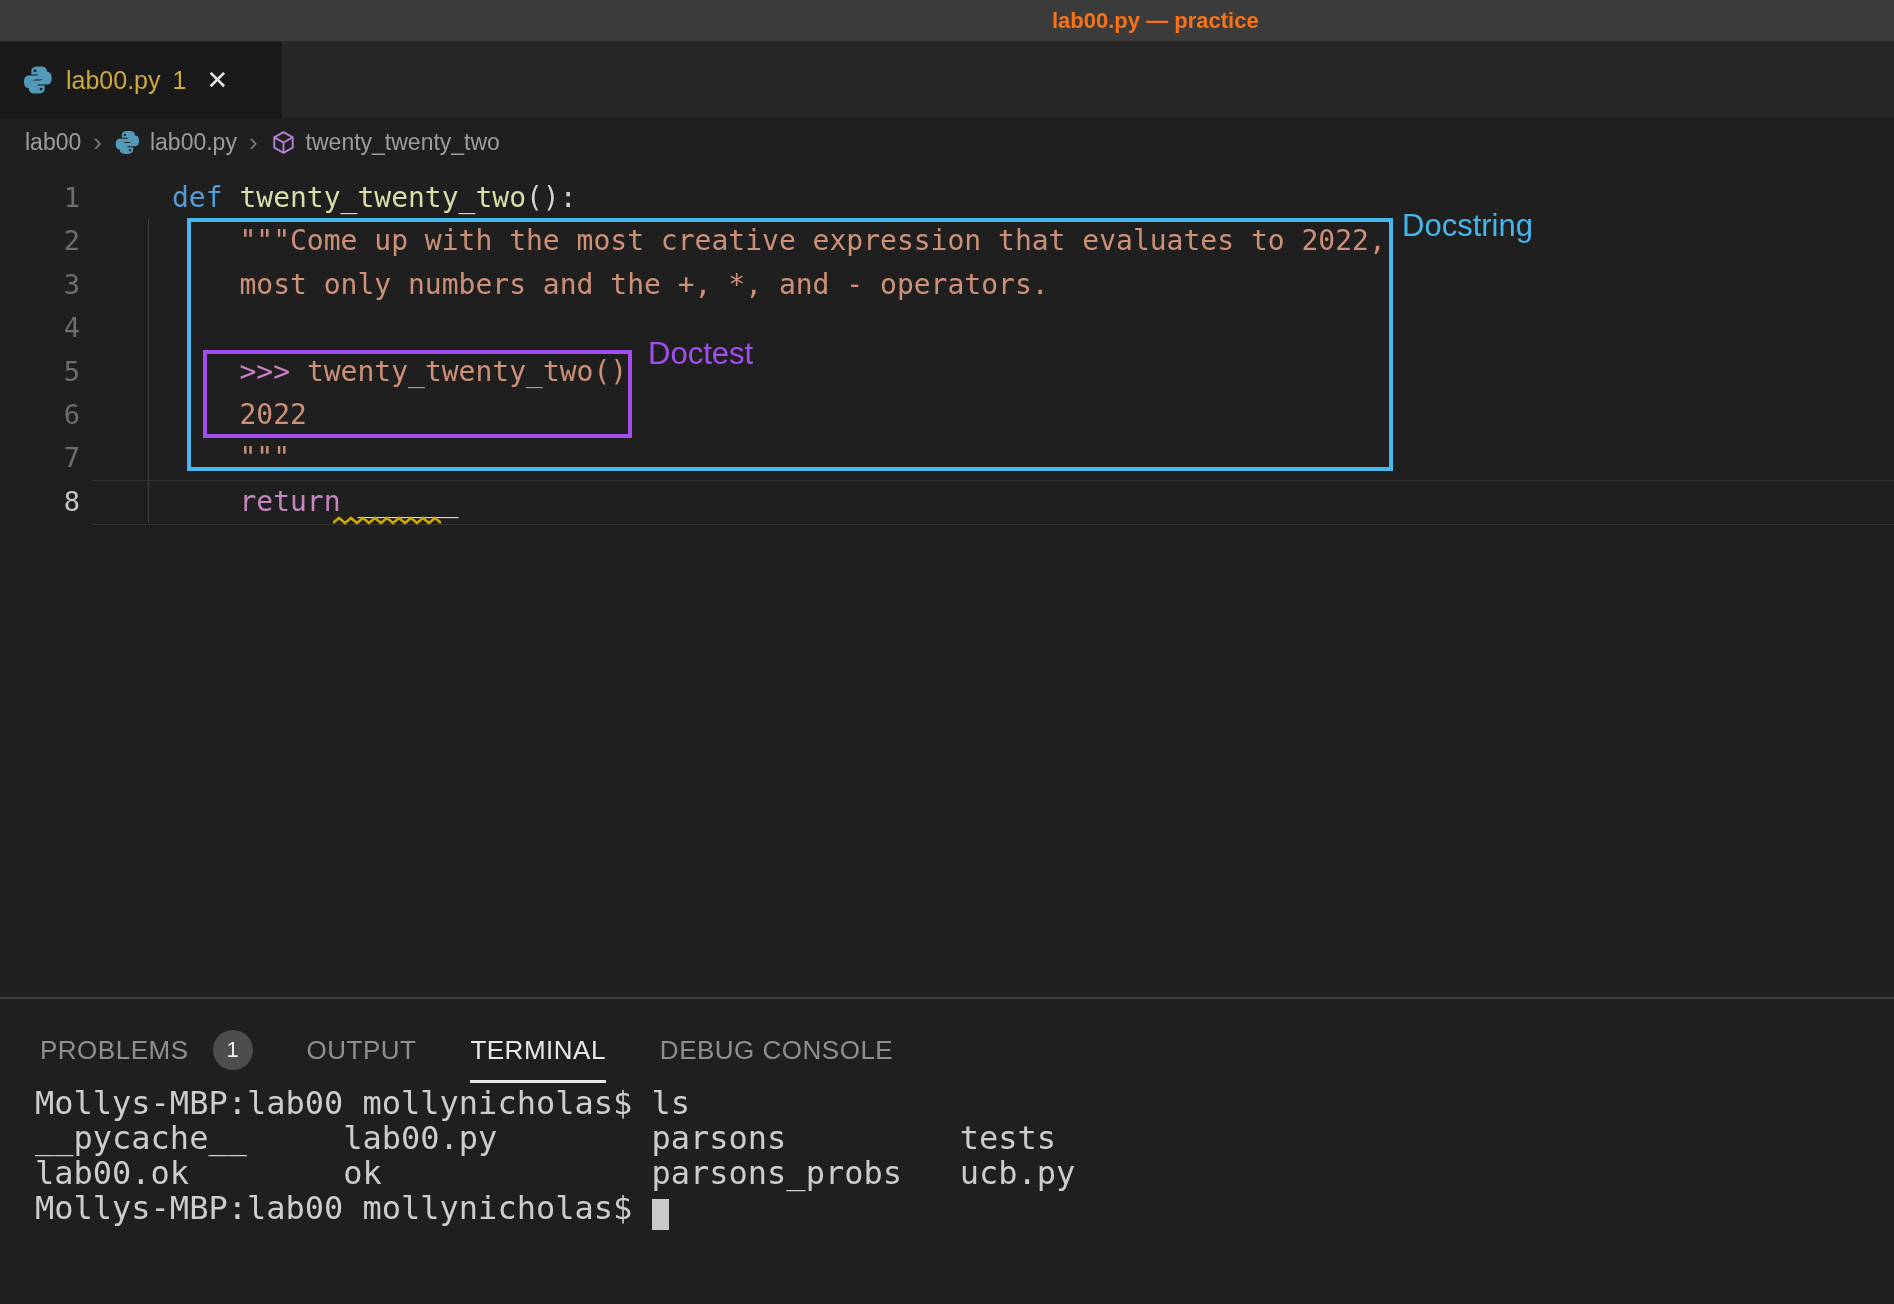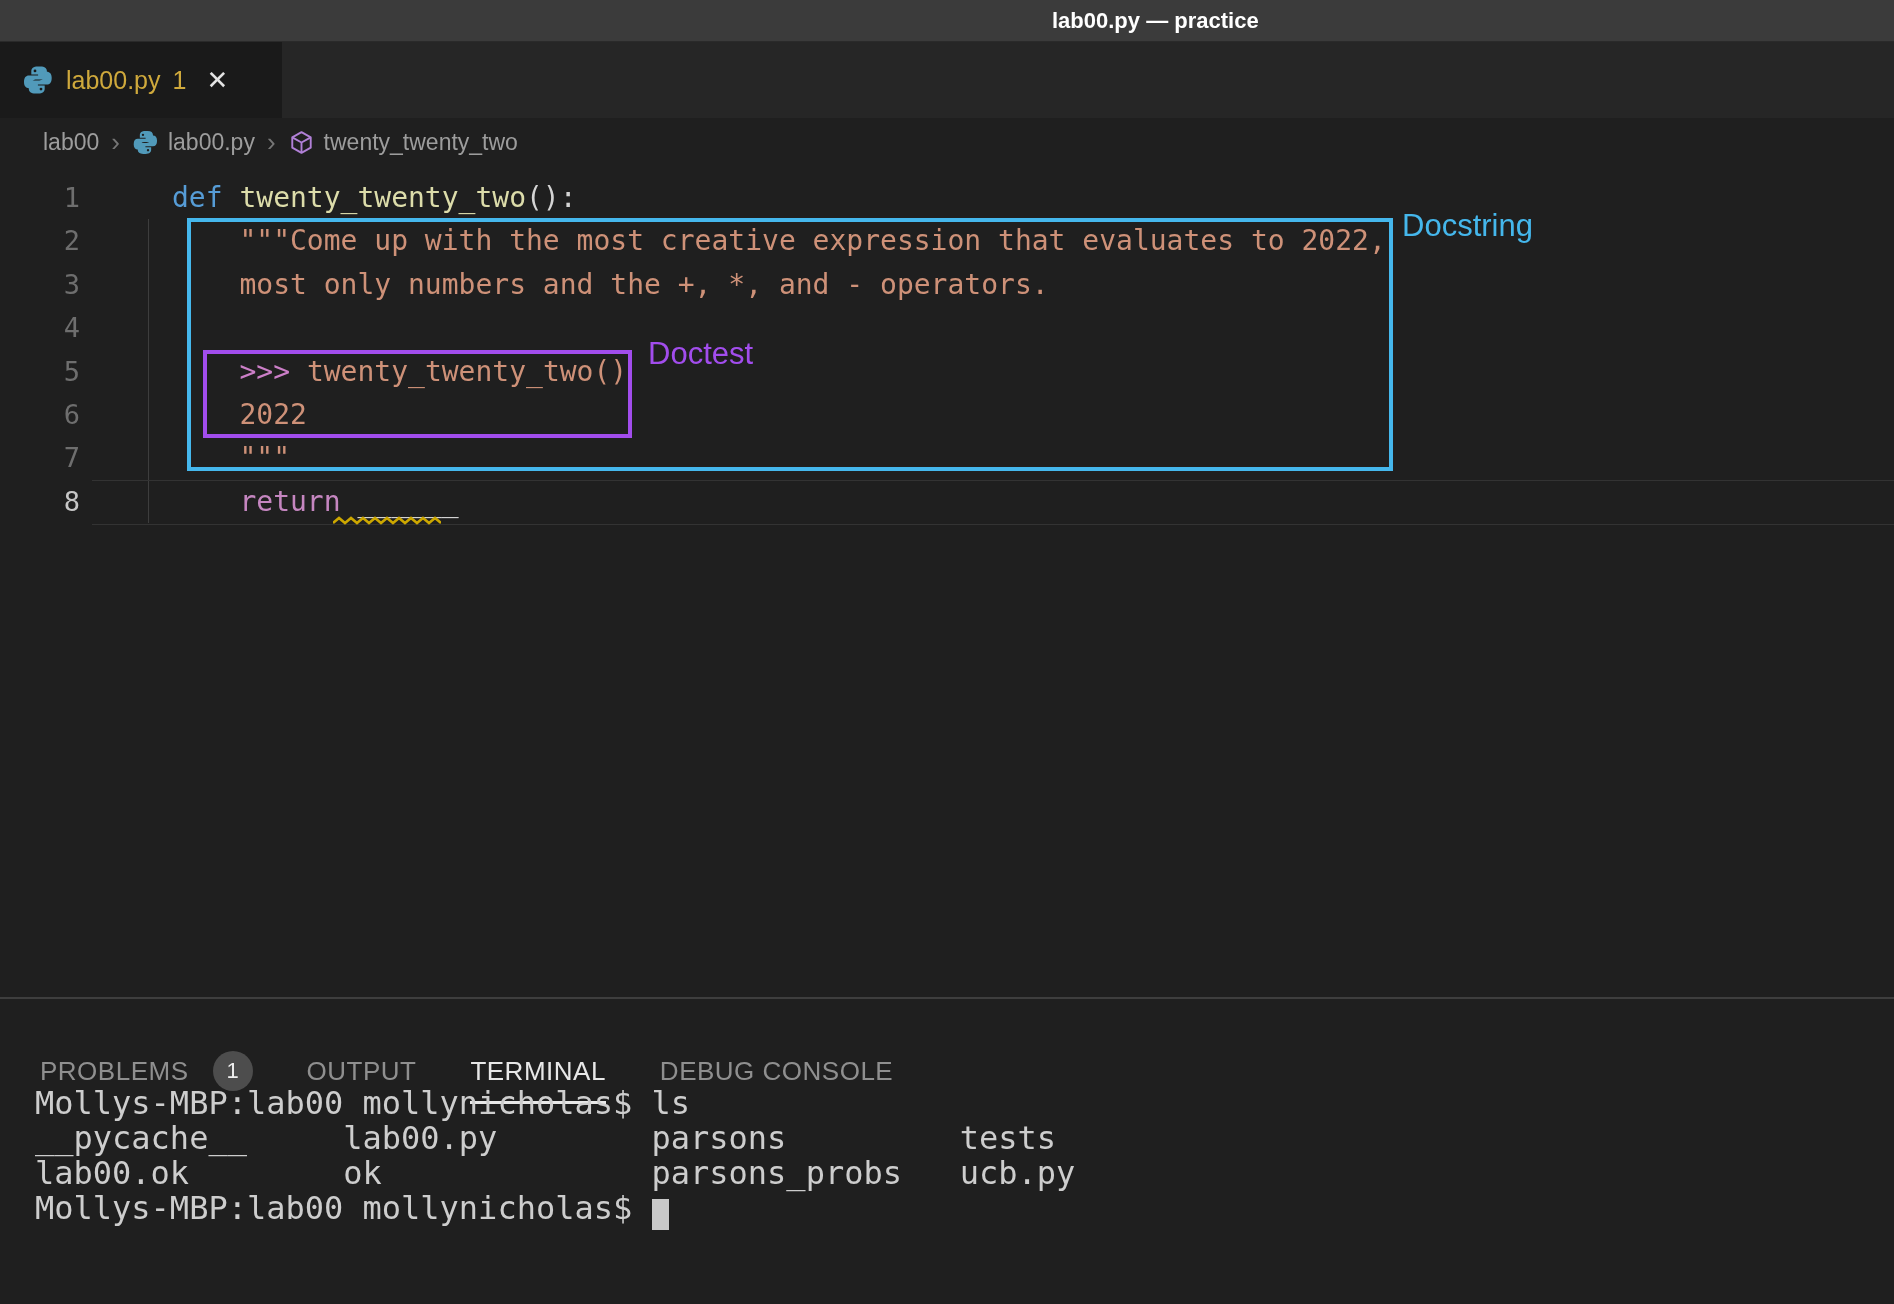--- a/index.html
+++ b/index.html
@@ -10,41 +10,41 @@
     font-family:"Liberation Sans", sans-serif;
   }
 
   
   .titlebar {
     position:absolute; top:0; left:0; width:100%; height:42px;
     background:#3b3b3b; border-bottom:1px solid #2a2a2a;
   }
   .titlebar .title {
     position:absolute; top:8px; left:1052px; width:240px;
-    color:#ffffff; font-size:22px; font-weight:600; white-space:nowrap;
+    color:#f97316; font-size:22px; font-weight:600; white-space:nowrap;
   }
 
   
   .tabstrip {
     position:absolute; top:42px; left:0; width:100%; height:76px;
     background:#262626;
   }
   .tab {
     position:absolute; top:0; left:0; width:282px; height:76px;
     background:#1a1a1a; display:flex; align-items:center; padding-left:22px;
   }
   .tab .py-icon { width:32px; height:32px; flex:0 0 auto; }
   .tab .tab-label { color:#cfa93c; font-size:25px; margin-left:12px; }
   .tab .tab-badge { color:#cfa93c; font-size:25px; margin-left:12px; }
   .tab .tab-close { color:#e4e4e4; font-size:26px; margin-left:20px; cursor:pointer; }
 
   
   .breadcrumb {
     position:absolute; top:118px; left:0; width:100%; height:48px;
-    display:flex; align-items:center; padding-left:43px;
+    display:flex; align-items:center; padding-left:25px;
     color:#9d9d9d; font-size:23px;
   }
   .breadcrumb .sep { color:#767676; font-size:26px; margin:0 12px; }
   .breadcrumb .py-icon { width:27px; height:27px; margin-right:9px; }
   .breadcrumb .cube-icon { width:27px; height:27px; margin-right:9px; }
   .crumb { cursor:pointer; }
 
   
   .code-area {
     position:absolute; top:176px; left:0; width:100%;
@@ -83,21 +83,21 @@
   .docstring-label { left:1402px; top:208px; }
   .doctest-label   { left:640px;  top:336px;margin-left:8px; }
 
   
   .panel-sep { position:absolute; top:997px; left:0; width:100%; height:2px; background:#3e3e3e; }
   .panel-tabs {
     position:absolute; top:1030px; left:40px;
     display:flex; align-items:center; gap:54px;
     font-size:26px; letter-spacing:0.5px; color:#8f8f8f;
   }
-  .panel-tab { display:flex; align-items:center; padding-bottom:14px; border-bottom:3px solid transparent; cursor:pointer; white-space:nowrap;margin-top:21px; }
+  .panel-tab { display:flex; align-items:center; padding-bottom:14px; border-bottom:3px solid transparent; cursor:pointer; white-space:nowrap; }
   .panel-tab.active { color:#e8e8e8; border-bottom-color:#e8e8e8; }
   .panel-tab .pbadge {
     display:inline-flex; align-items:center; justify-content:center;
     width:40px; height:40px; border-radius:50%; background:#4d4d4d;
     color:#eeeeee; font-size:22px; letter-spacing:0; margin-left:24px;
   }
 
   .terminal {
     position:absolute; top:1086px; left:35px;
     font-family:"DejaVu Sans Mono", monospace; font-size:32px; line-height:35px;

